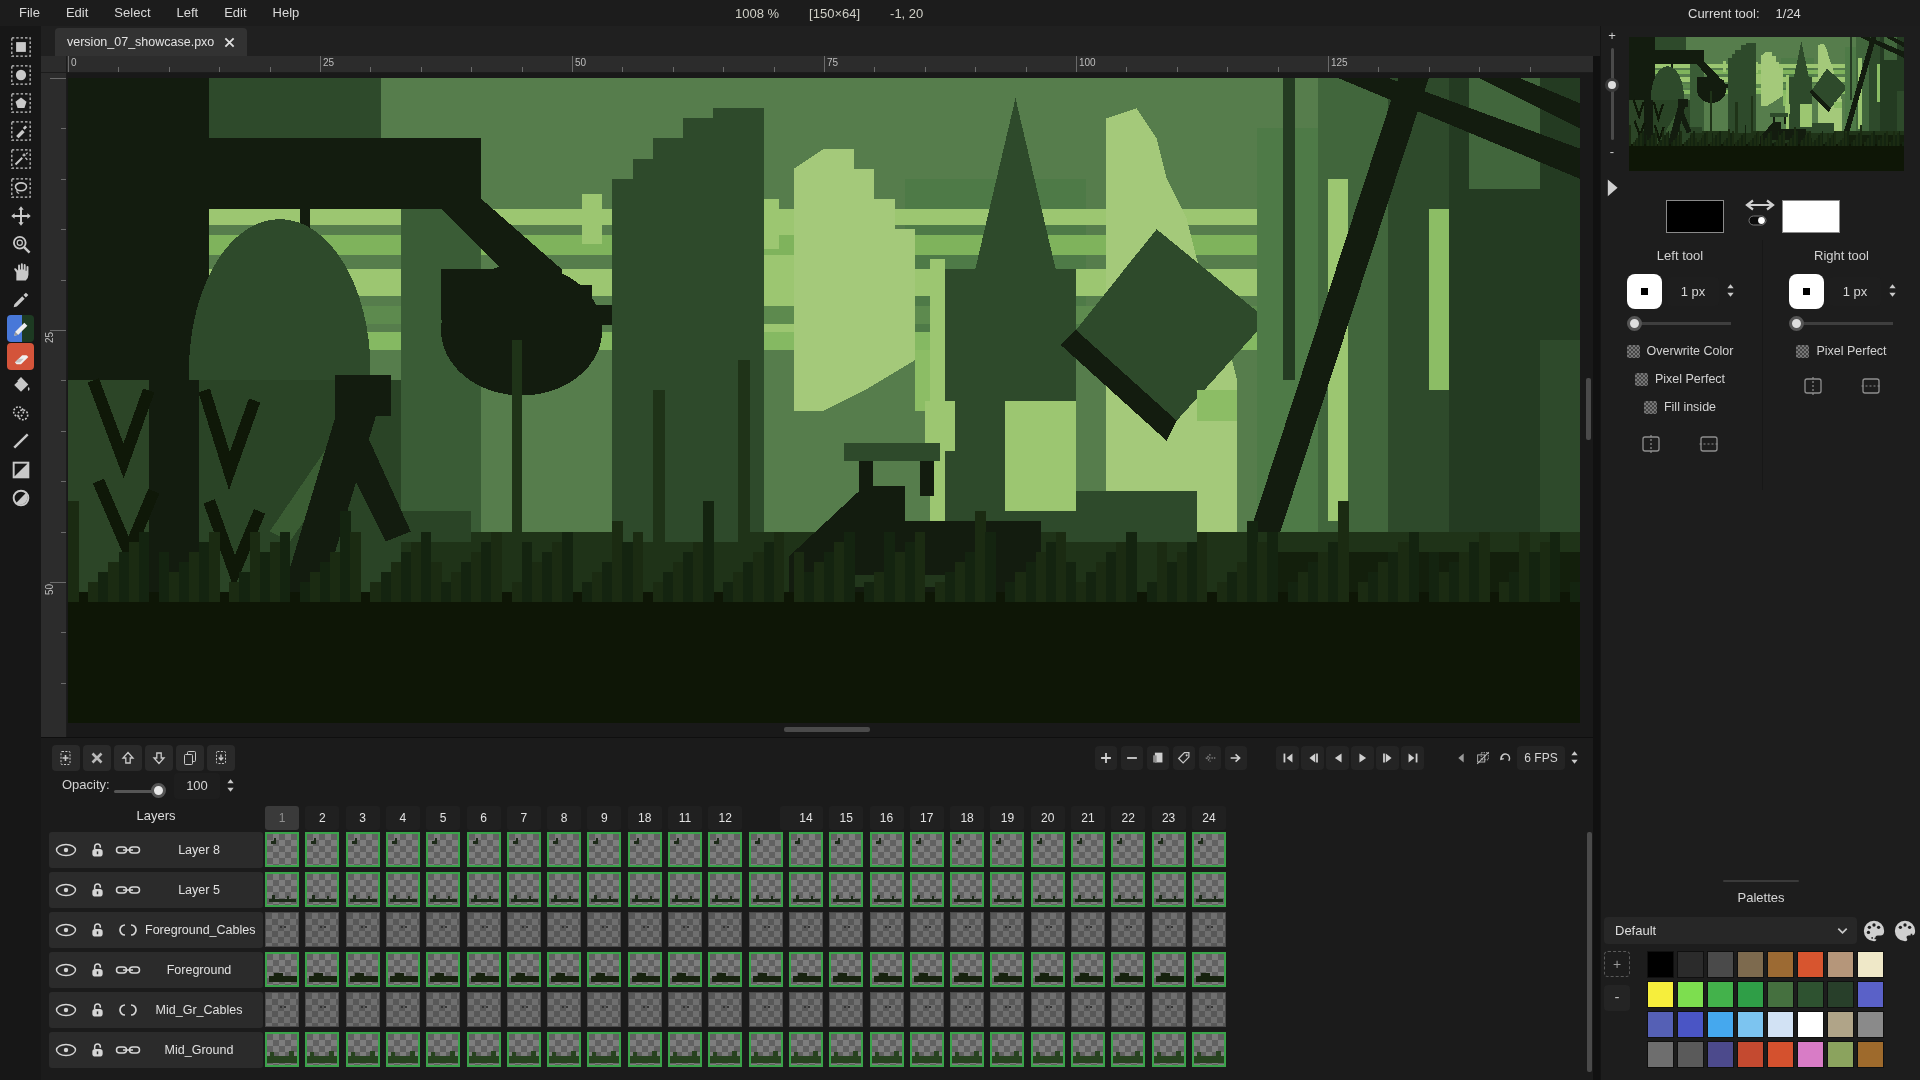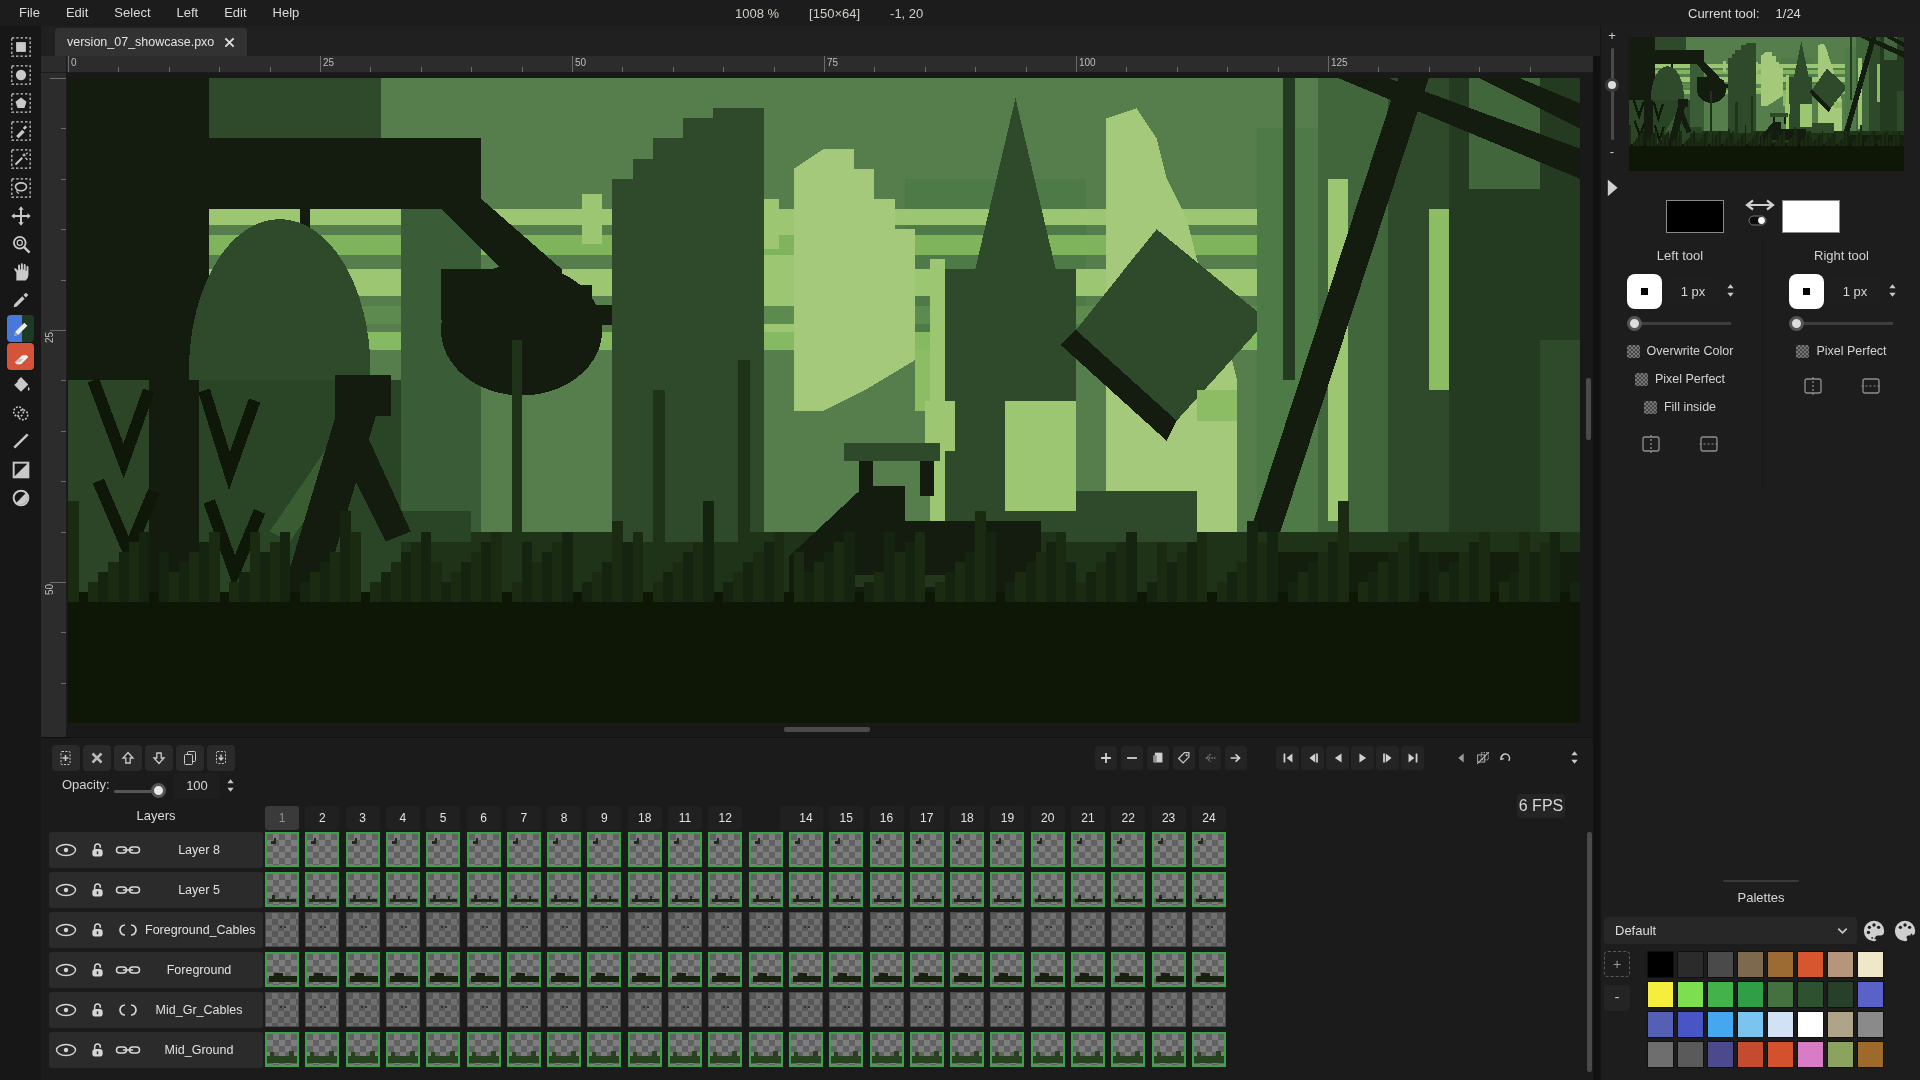--- a/index.html
+++ b/index.html
@@ -45,21 +45,21 @@
   .tl-btn { position:absolute; width:28px; height:26px; background:#2a2a2a; border-radius:4px; display:flex; align-items:center; justify-content:center; }
   .tl-btn svg { width:18px; height:18px; }
   .tl-sbtn { position:absolute; width:22px; height:24px; background:#242424; border-radius:4px; display:flex; align-items:center; justify-content:center; top:8px; }
   .tl-sbtn svg { width:16px; height:16px; }
   #opacity-label { position:absolute; left:21px; top:39px; font-size:13px; color:#d2d2d2; }
   #opacity-track { position:absolute; left:73px; top:52px; width:50px; height:3px; background:#565656; border-radius:2px; }
   #opacity-thumb { position:absolute; left:110px; top:45px; width:15px; height:15px; border-radius:50%; background:#e8e8e8; border:3px solid #555; }
   #opacity-value { position:absolute; left:133px; top:35px; width:46px; height:26px; background:#1e1e1e; border-radius:4px; text-align:center; line-height:26px; font-size:13px; }
   #opacity-spin { position:absolute; left:184px; top:38px; }
   #anim-tag { position:absolute; left:228px; top:33px; width:460px; height:28px; border:1px solid #76854c; display:flex; align-items:center; justify-content:center; font-size:12.5px; color:#b3c488; background:rgba(60,70,40,0.06); }
-  #fps-box { position:absolute; left:1476px; top:8px; width:48px; height:24px; background:#242424; border-radius:4px; font-size:16px; text-align:center; line-height:24px; color:#d6d6d6;margin-top:48px; }
+  #fps-box { position:absolute; left:1476px; top:8px; width:48px; height:24px; background:#242424; border-radius:4px; font-size:12px; text-align:center; line-height:24px; color:#d6d6d6; }
   #fps-spin { position:absolute; left:1528px; top:10px; }
   .spin svg { width:11px; height:19px; }
   .frame-num { position:absolute; top:68px; width:34px; height:24px; background:#202020; border-radius:3px; text-align:center; line-height:24px; font-size:12px; color:#e3e3e3; }
   .frame-num.sel { background:#3a3a3a; color:#8f8f8f; }
   #layers-header { position:absolute; left:8px; top:70px; width:214px; height:22px; text-align:center; font-size:13px; color:#dcdcdc; }
   .layer-row { position:absolute; left:8px; width:214px; height:36px; background:#2b2b2b; border-radius:3px; display:flex; align-items:center; }
   .layer-row .ic { flex:0 0 auto; display:flex; align-items:center; justify-content:center; }
   .layer-row .ic.eye { width:34px; } .layer-row .ic.lock { width:28px; } .layer-row .ic.chain { width:34px; }
   .layer-name { flex:1; text-align:center; font-size:12.5px; color:#e0e0e0; padding-right:10px; white-space:nowrap; }
   .cel { position:absolute; width:34px; height:35px;

